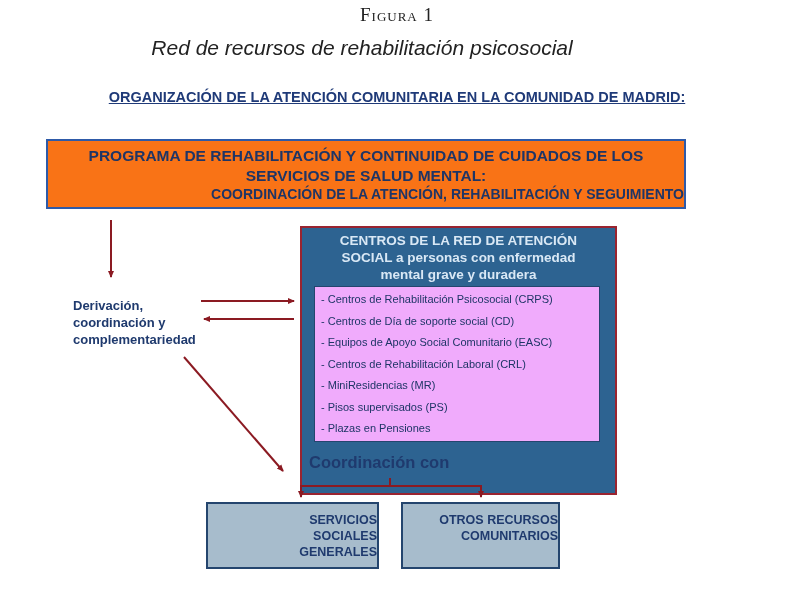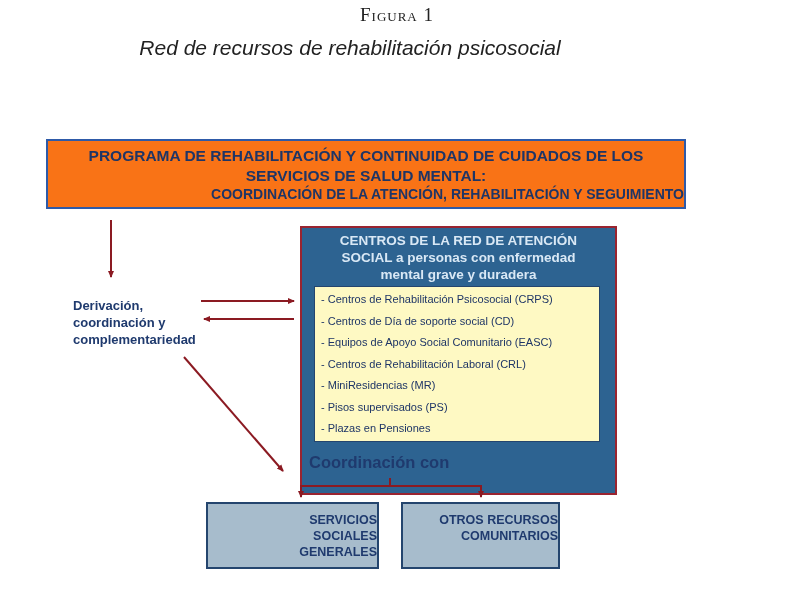--- a/index.html
+++ b/index.html
@@ -1,39 +1,40 @@
 <!DOCTYPE html>
 <html><head>
 <meta charset="utf-8">
 <style>
   html, body { margin: 0; padding: 0; background: #ffffff; }
   body { width: 794px; height: 594px; position: relative; overflow: hidden; font-family: "Liberation Sans", sans-serif; }
   .abs { position: absolute; }
   .fig-label { top: 4px; left: 0; width: 794px; text-align: center; font-family: "Liberation Serif", serif; font-size: 19px; letter-spacing: 1px; color: #222; font-variant: small-caps; }
-  .fig-title { top: 36px; left: 0; width: 700px; text-align: center; font-size: 21px; font-style: italic; color: #222; }
+  .fig-title { top: 36px; left: 12px; width: 700px; text-align: center; font-size: 21px; font-style: italic; color: #222; }
   .org-title { top: 88px; left: 0; width: 794px; text-align: center; font-size: 14.5px; font-weight: bold; color: #1f3a78; text-decoration: underline; line-height: 19px; }
   .program-box { left: 46px; top: 139px; width: 640px; height: 70px; background: #f97316; border: 2px solid #2e5aa8; box-sizing: border-box; text-align: center; color: #1e3566; font-weight: bold; }
   .program-box .l1 { font-size: 15.5px; line-height: 20px; padding-top: 5px; }
   .program-box .l2 { font-size: 14px; line-height: 16px; text-align: right; }
   .centros-box { left: 300px; top: 226px; width: 317px; height: 269px; background: #2d6391; border: 2px solid #9a2430; box-sizing: border-box; }
   .centros-head { text-align: center; color: #d9e8f5; font-weight: bold; font-size: 13.5px; line-height: 17px; padding-top: 4px; }
-  .centros-list { position: absolute; left: 12px; top: 58px; width: 286px; height: 156px; background: #fef9c3; border: 1px solid #24456e; box-sizing: border-box; padding: 2px 0 0 6px; }
+  .centros-list { position: absolute; left: 12px; top: 58px; width: 286px; height: 156px; background: #f0abfc; border: 1px solid #24456e; box-sizing: border-box; padding: 2px 0 0 6px; }
   .centros-list .item { font-size: 11px; line-height: 21.5px; color: #1e3566; white-space: nowrap; }
   .deriv { left: 73px; top: 297px; font-size: 13px; font-weight: bold; color: #1f3a6e; line-height: 17px; }
   .coord { left: 309px; top: 453px; font-size: 16.5px; font-weight: bold; color: #1f3a6e; }
   .bottom-box { top: 502px; height: 67px; background: #a7bccc; border: 2px solid #24456e; box-sizing: border-box; text-align: right; font-weight: bold; color: #1f3a6e; font-size: 12.5px; line-height: 16px; padding-top: 8px; }
   svg.arrows { position: absolute; left: 0; top: 0; }
 </style>
 </head>
 <body>
 
 <div class="abs fig-label">Figura 1</div>
 <div class="abs fig-title">Red de recursos de rehabilitación psicosocial</div>
 
 <div class="abs org-title">
+  <div>ORGANIZACIÓN DE LA ATENCIÓN COMUNITARIA EN LA COMUNIDAD DE MADRID:</div>
 </div>
 
 <div class="abs program-box">
   <div class="l1">
     <div>PROGRAMA DE REHABILITACIÓN Y CONTINUIDAD DE CUIDADOS DE LOS</div>
     <div>SERVICIOS DE SALUD MENTAL:</div>
   </div>
   <div class="l2">COORDINACIÓN DE LA ATENCIÓN, REHABILITACIÓN Y SEGUIMIENTO</div>
 </div>
 

